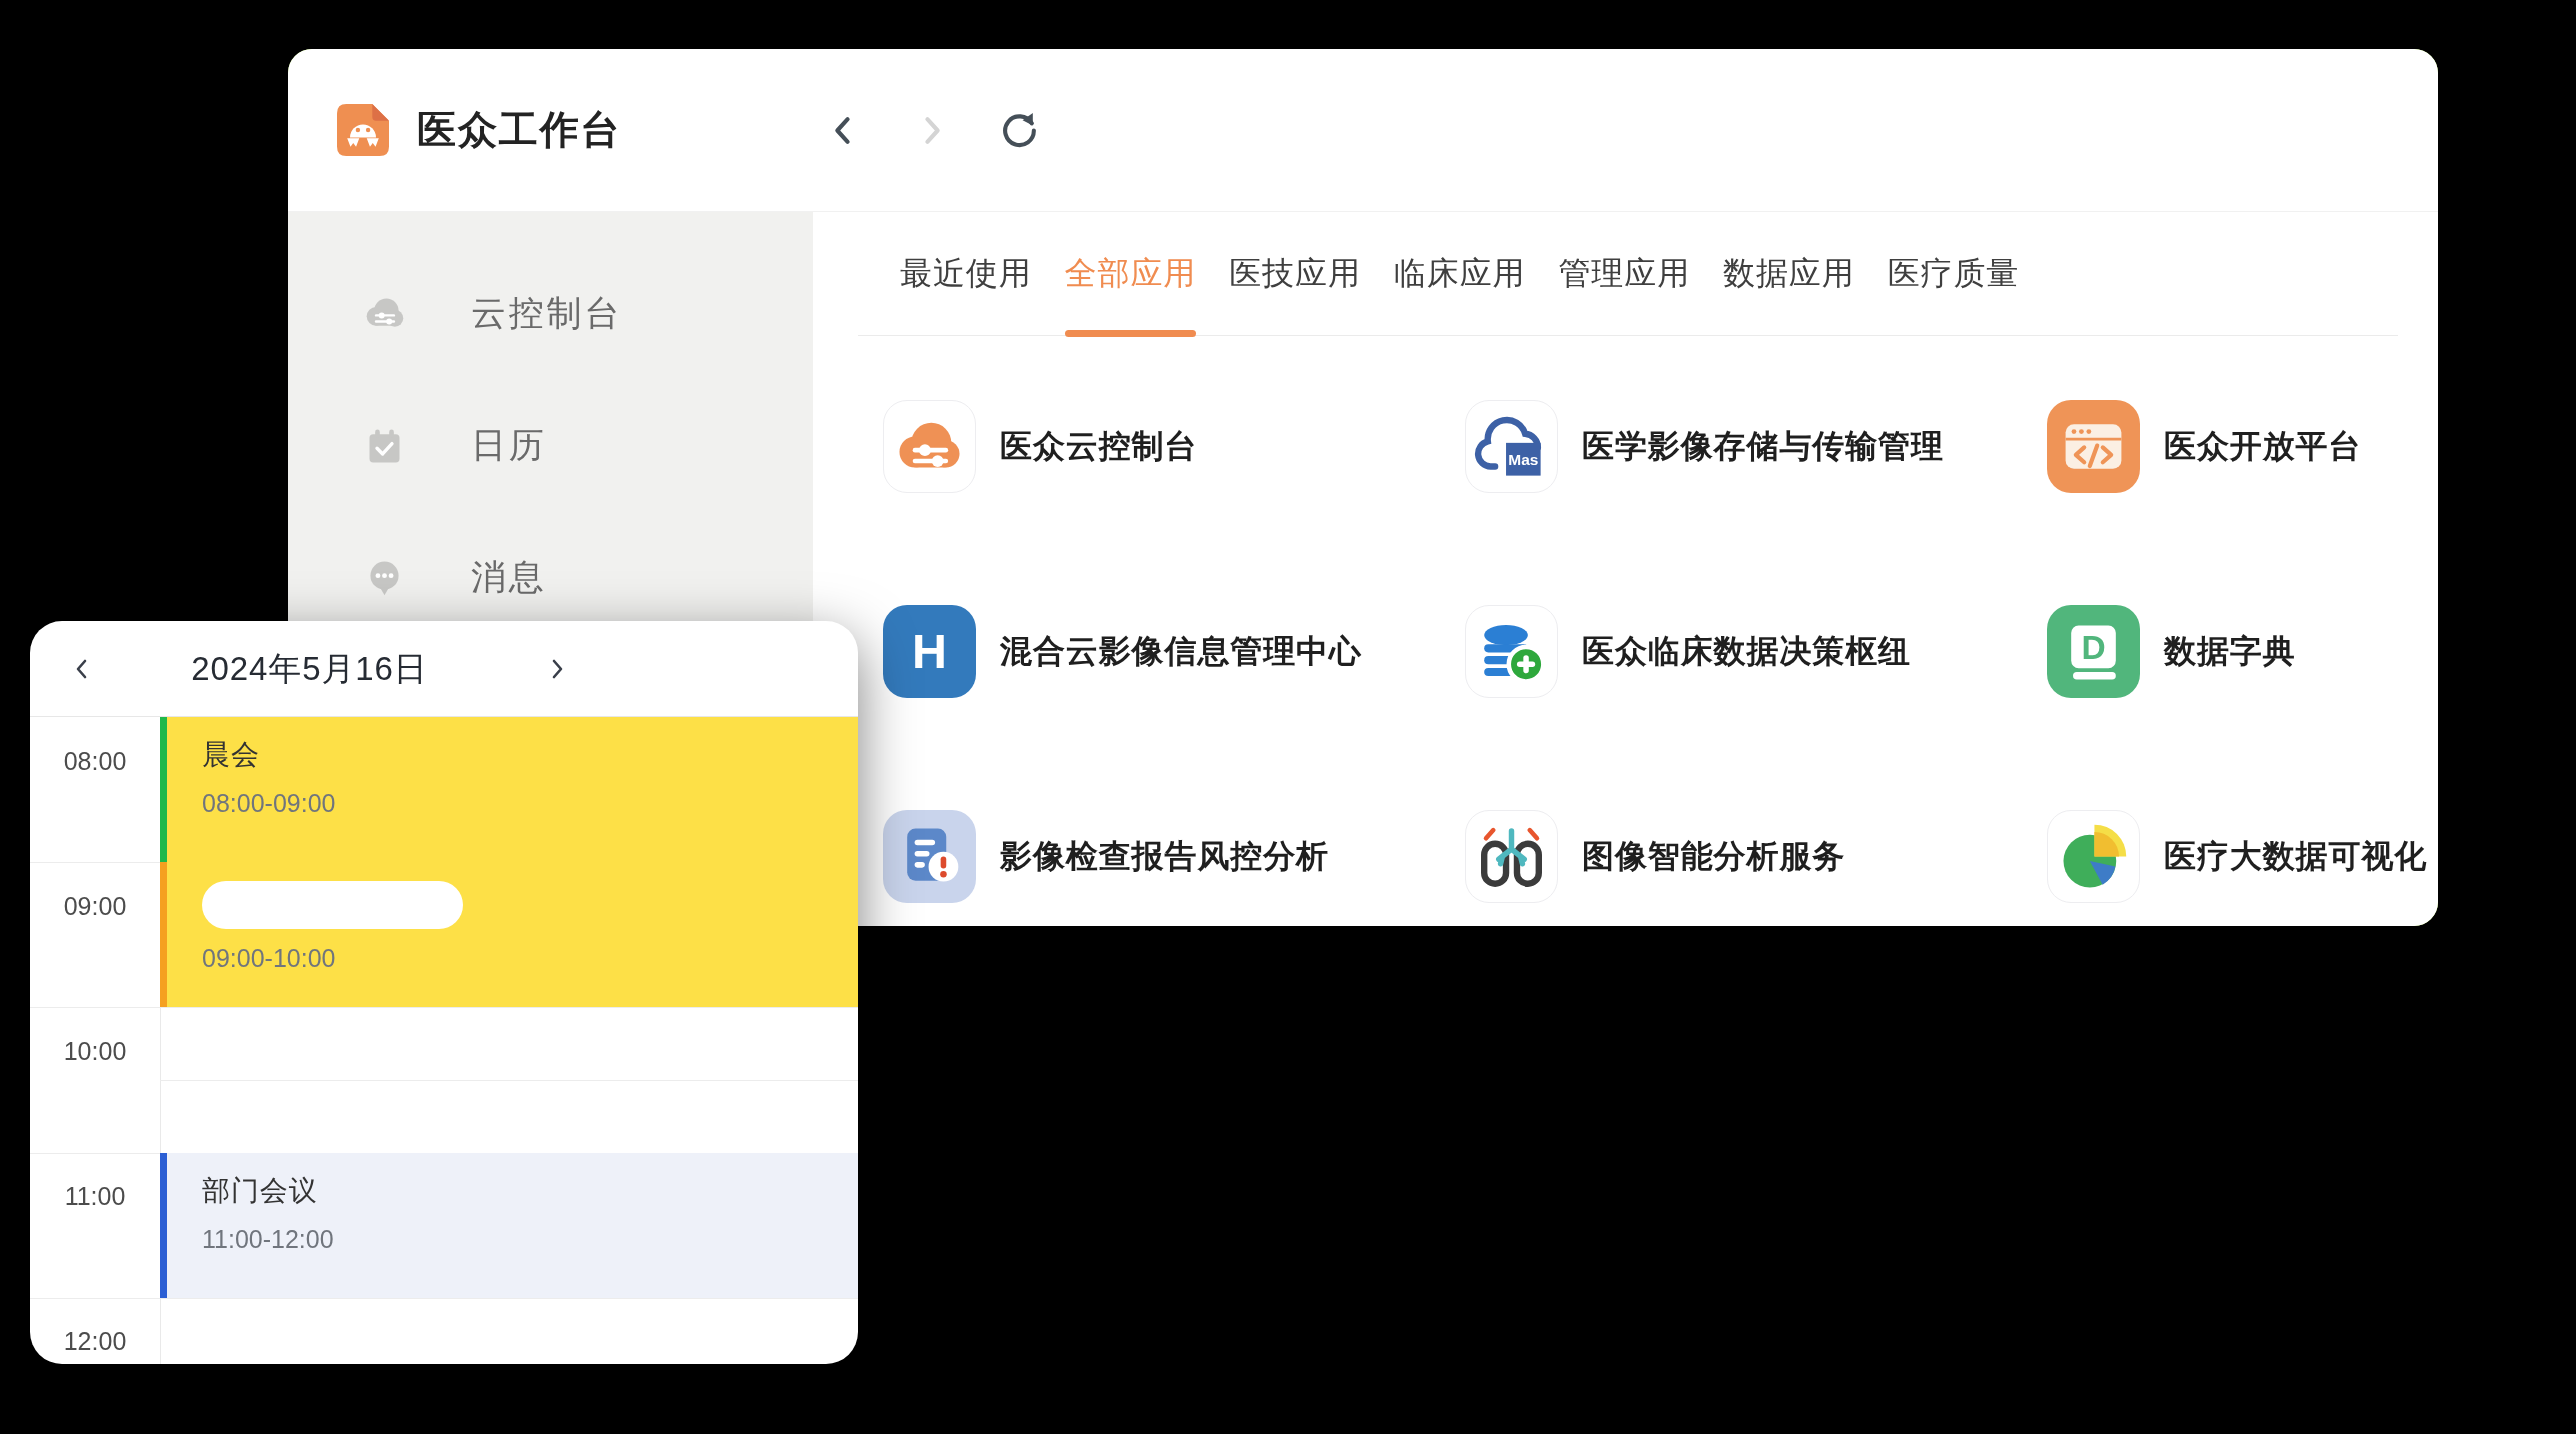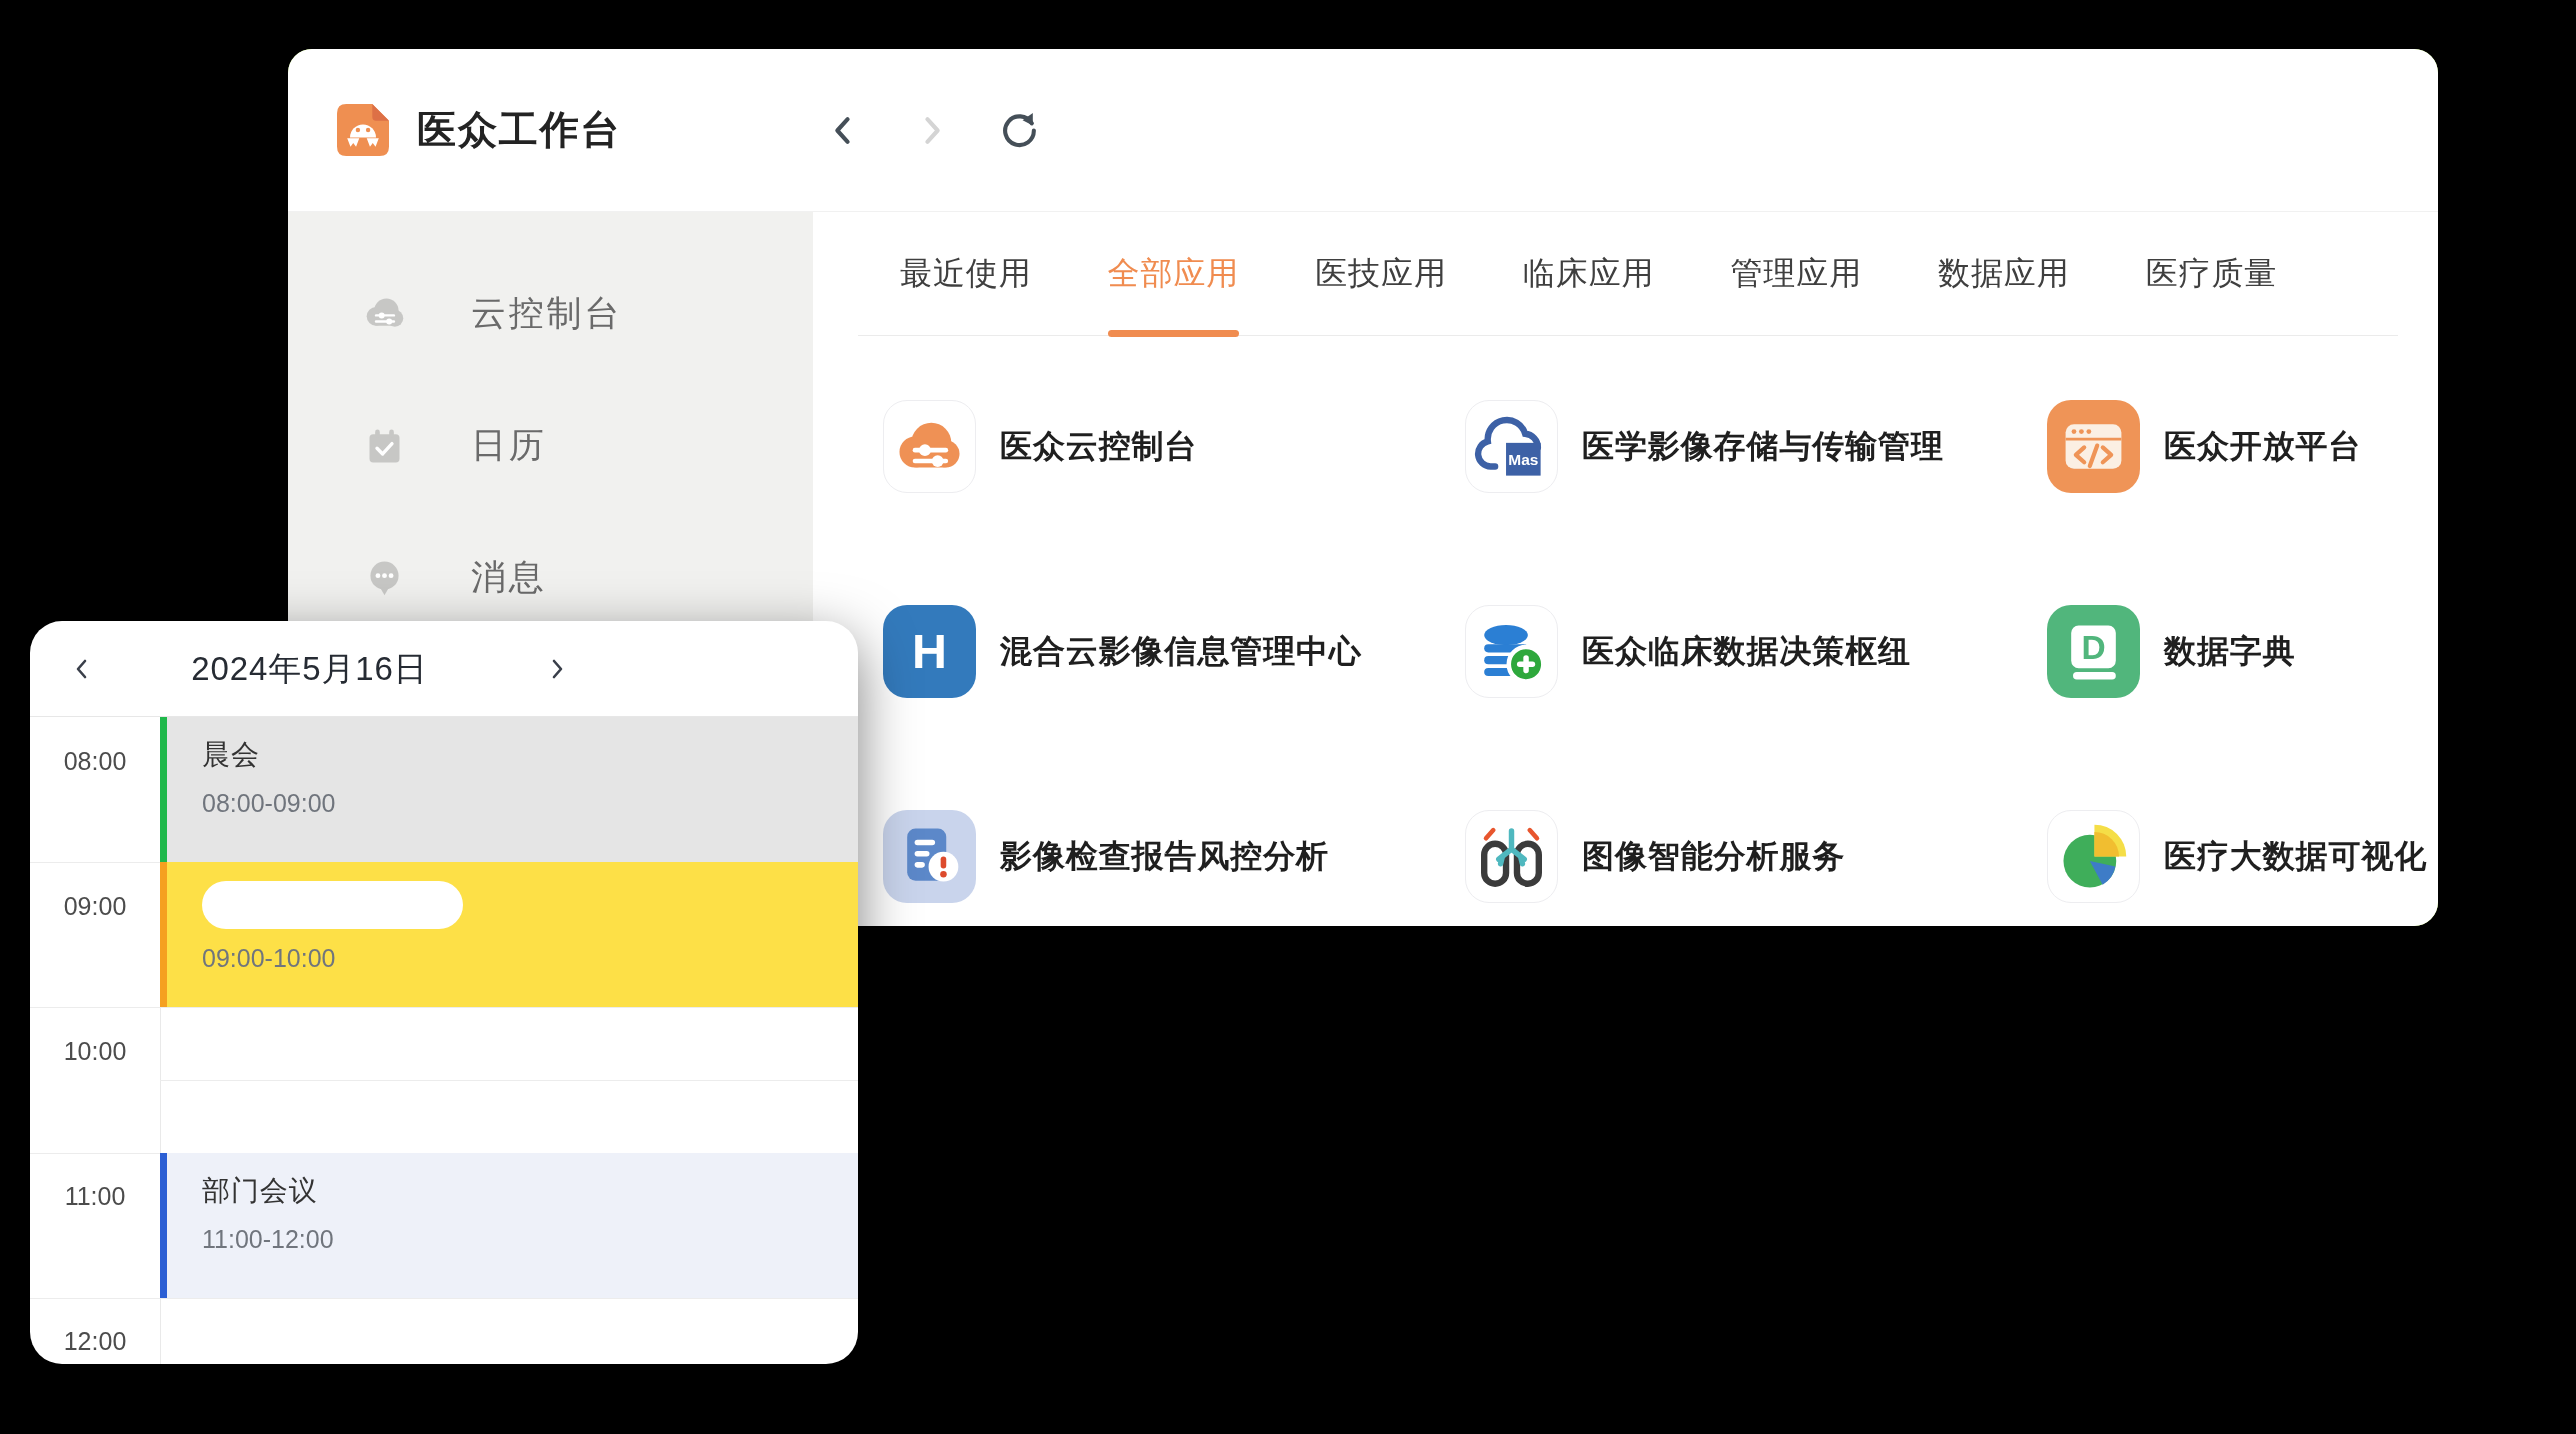--- a/index.html
+++ b/index.html
@@ -14,21 +14,21 @@
   .nav{position:absolute;left:535px;top:0;height:163px;display:flex;align-items:center;gap:47px;}
   .nav .btn{width:41px;height:41px;display:flex;align-items:center;justify-content:center;cursor:pointer;}
 
   .win-body{display:flex;height:811px;}
   .sidebar{width:525px;background:#F1F1EF;padding-top:35px;flex:0 0 auto;}
   .side-item{height:132px;display:flex;align-items:center;gap:64px;padding-left:74px;cursor:pointer;}
   .side-item .sicon{width:45px;height:45px;flex:0 0 auto;}
   .side-item .slabel{font-size:35px;color:#6a6a6a;letter-spacing:2.8px;}
 
   .content{flex:1;background:#fff;}
-  .tabsbar{margin:0 45px;height:124px;border-bottom:1.9px solid #ebebeb;display:flex;align-items:flex-end;gap:76px;padding-left:42px;}
+  .tabsbar{margin:0 45px;height:124px;border-bottom:1.9px solid #ebebeb;display:flex;align-items:flex-end;gap:33px;padding-left:42px;}
   .tab{position:relative;height:100%;display:flex;align-items:center;font-size:32px;color:#3f3f3f;cursor:pointer;letter-spacing:0.9px;white-space:nowrap;}
   .tab.active{color:#F08C50;font-weight:500;}
   .tab.active::after{content:"";position:absolute;left:0;right:0;bottom:-1.9px;height:6.5px;border-radius:3.7px;background:#F08C50;}
 
   .appgrid{display:grid;grid-template-columns:582px 582px 1fr;grid-auto-rows:93px;row-gap:112px;padding:64px 16px 0 70px;}
   .appcell{display:flex;align-items:center;gap:24px;cursor:pointer;}
   .appicon{width:93px;height:93px;border-radius:24px;flex:0 0 auto;overflow:hidden;}
   .card-border{background:#fff;border:1.9px solid #EDEDF0;}
   .appname{font-size:32px;font-weight:600;color:#1f1f1f;letter-spacing:0.9px;white-space:nowrap;}
 
@@ -39,21 +39,21 @@
   .cal-nav{position:absolute;top:0;height:96px;width:47px;display:flex;align-items:center;justify-content:center;cursor:pointer;}
   .cal-prev{left:28px;} .cal-next{left:503px;}
   .cal-body{position:relative;height:647px;}
   .gutter-line{position:absolute;left:130px;top:0;bottom:0;width:0.9px;background:#e9e9e9;z-index:1;}
   .hline{position:absolute;left:0;right:0;height:0.9px;background:#ececec;z-index:1;}
   .hline.half{left:130px;}
   .tlabel{position:absolute;left:0;width:130px;text-align:center;font-size:25px;color:#4c4c4c;z-index:1;}
   .event{position:absolute;left:130px;right:0;height:145px;z-index:2;padding:18.6px 0 0 35px;border-left:7.4px solid transparent;}
   .event .etitle{font-size:28px;font-weight:500;color:#333;margin-bottom:15px;letter-spacing:0.9px;}
   .event .etime{font-size:25px;color:#70757d;}
-  .ev-green{top:0;background:#e5e5e5;border-left-color:#1FB84B;}
+  .ev-green{top:0;background:#fde047;border-left-color:#1FB84B;}
   .ev-orange{top:145px;background:#fde047;border-left-color:#F5A020;}
   .ev-blue{top:436px;background:#EEF1F9;border-left-color:#2C5FD4;}
   .pill{width:261px;height:48px;border-radius:24px;background:#fff;margin-bottom:15px;}
 </style>
 </head>
 <body>
 
 <div class="screen">
 
   <div class="window">

